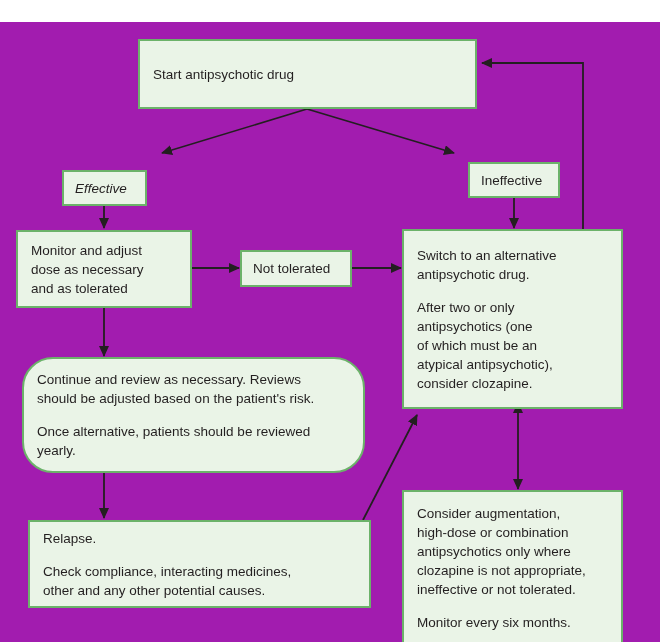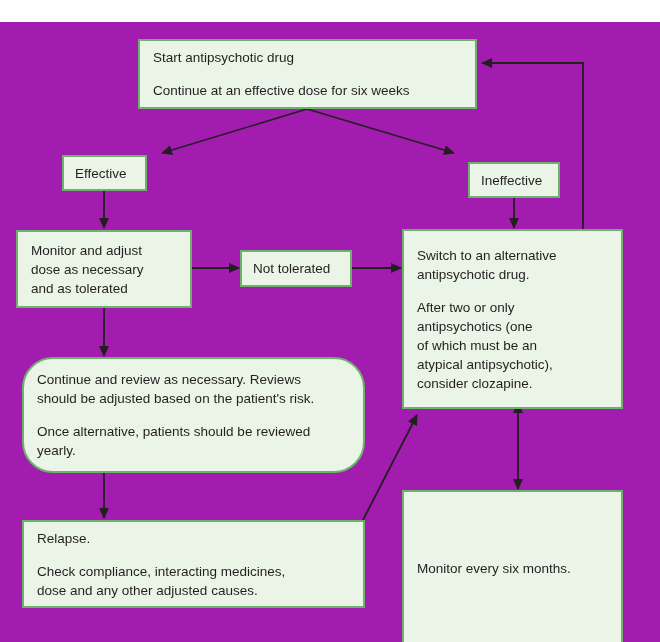--- a/index.html
+++ b/index.html
@@ -93,24 +93,23 @@
 
     <path d="M363,498 L417,393" stroke="#231f20" stroke-width="1.8" fill="none" marker-end="url(#ah2)"></path>
 
     <path d="M518,390 L518,467" stroke="#231f20" stroke-width="1.8" fill="none" marker-end="url(#ah2)" marker-start="url(#ah-start)"></path>
 
     <path d="M583,207 L583,41 L482,41" stroke="#231f20" stroke-width="1.8" fill="none" marker-end="url(#ah2)"></path>
   </svg>
 
   <div class="node pad-lg" style="left:138px; top:17px; width:339px; height:70px;">
     <p>Start antipsychotic drug</p>
-    <p>Continue at an effective dose for six weeks</p>
   </div>
 
-  <div class="node pad-sm center-label" style="left:62px; top:133px; width:85px; height:36px;">
+  <div class="node pad-sm center-label" style="left:62px; top:148px; width:85px; height:36px;font-style:italic;">
     <p>Effective</p>
   </div>
 
   <div class="node pad-sm center-label" style="left:468px; top:140px; width:92px; height:36px;">
     <p>Ineffective</p>
   </div>
 
   <div class="node pad-sm center-label" style="left:240px; top:228px; width:112px; height:37px;">
     <p>Not tolerated</p>
   </div>
@@ -131,23 +130,28 @@
 consider clozapine.</p>
   </div>
 
   <div class="node pad-lg" style="left:22px; top:335px; width:343px; height:116px;border-radius:31px;">
     <p>Continue and review as necessary. Reviews
 should be adjusted based on the patient's risk.</p>
     <p>Once alternative, patients should be reviewed
 yearly.</p>
   </div>
 
-  <div class="node pad-lg" style="left:22px; top:498px; width:343px; height:88px;">
+  <div class="node pad-lg" style="left:28px; top:498px; width:343px; height:88px;">
     <p>Relapse.</p>
     <p>Check compliance, interacting medicines,
-dose and any other adjusted causes.</p>
+other and any other potential causes.</p>
   </div>
 
   <div class="node pad-lg" style="left:402px; top:468px; width:221px; height:156px;">
+    <p>Consider augmentation,
+high-dose or combination
+antipsychotics only where
+clozapine is not appropriate,
+ineffective or not tolerated.</p>
     <p>Monitor every six months.</p>
   </div>
 
 </div>
 
 </body></html>

